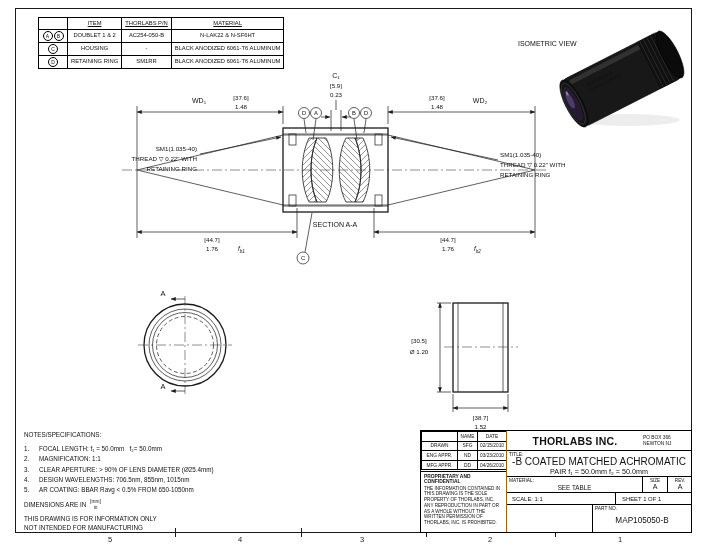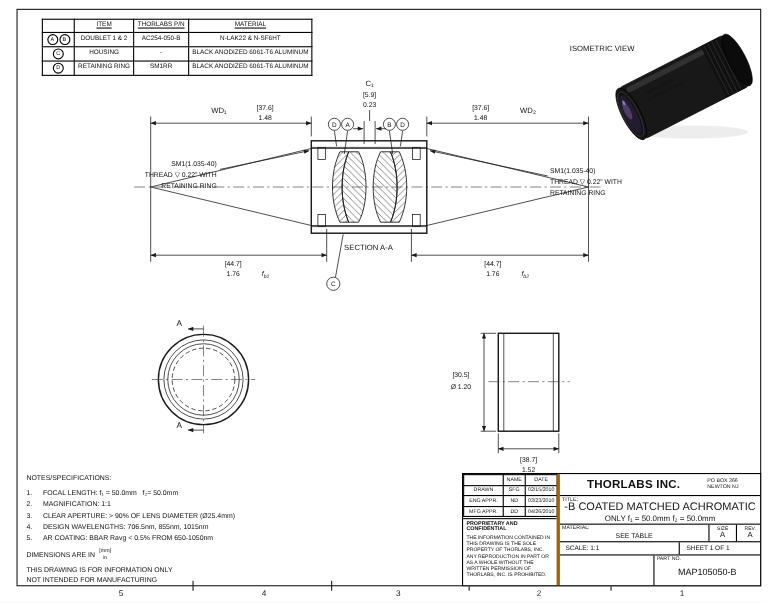--- a/index.html
+++ b/index.html
@@ -41,21 +41,21 @@
   
   .tb{position:absolute;left:420px;top:430px;width:272px;height:103px;border:1px solid #000;
       box-sizing:border-box;background:#fff}
   .tb *{box-sizing:border-box}
   table.appr{border-collapse:collapse;table-layout:fixed;width:85px;position:absolute;left:0;top:0}
   .appr td{border:0.7px solid #000;font-size:4.8px;height:9.6px;padding:0 1px;text-align:center;
       white-space:nowrap;overflow:hidden}
   .prop{position:absolute;left:0;top:40px;width:85px;height:61px;padding:2px 3px;border-top:0.7px solid #000}
   .prop .ph{font-weight:bold;font-size:4.9px;margin-bottom:1.5px}
   .prop .pb{font-size:4.6px;line-height:5.8px}
-  .tbr{position:absolute;left:85px;top:0;width:185px;height:101px;border-left:3px solid #a16207}
+  .tbr{position:absolute;left:85px;top:0;width:185px;height:101px;border-left:1px solid #a16207}
   .co{position:absolute;left:0;top:0;width:100%;height:19px;display:flex;align-items:center}
   .co .cn{flex:1;text-align:center;font-weight:bold;font-size:10.5px;letter-spacing:0.2px}
   .co .ad{width:48px;font-size:4.8px;line-height:6px;text-align:left}
   .ti{position:absolute;left:0;top:19px;width:100%;height:26px;border-top:0.8px solid #000}
   .ti .tl{position:absolute;left:2px;top:1px;font-size:4.8px}
   .ti .t1{margin-top:5px;text-align:center;font-size:10px}
   .ti .t2{text-align:center;font-size:7.2px}
   .mat{position:absolute;left:0;top:45px;width:100%;height:16px;border-top:0.8px solid #000}
   .mat .ml{position:absolute;left:2px;top:1px;font-size:4.8px}
   .mat .mv{position:absolute;left:0;top:7px;width:135px;text-align:center;font-size:6.3px}
@@ -377,21 +377,21 @@
       <div class="co">
         <span class="cn">THORLABS INC.</span>
         <span class="ad">
           <span>PO BOX 366</span><br>
           <span>NEWTON NJ</span>
         </span>
       </div>
       <div class="ti">
         <span class="tl">TITLE:</span>
         <div class="t1">-B COATED MATCHED ACHROMATIC</div>
-        <div class="t2">ONLY   f₁ = 50.0mm  f₂ = 50.0mm</div>
+        <div class="t2">PAIR   f₁ = 50.0mm  f₂ = 50.0mm</div>
       </div>
       <div class="mat">
         <span class="ml">MATERIAL:</span>
         <div class="mv">SEE TABLE</div>
         <div class="sz">
           <span class="lbl">SIZE</span>
           <span class="val">A</span>
         </div>
         <div class="rv">
           <span class="lbl">REV.</span>

